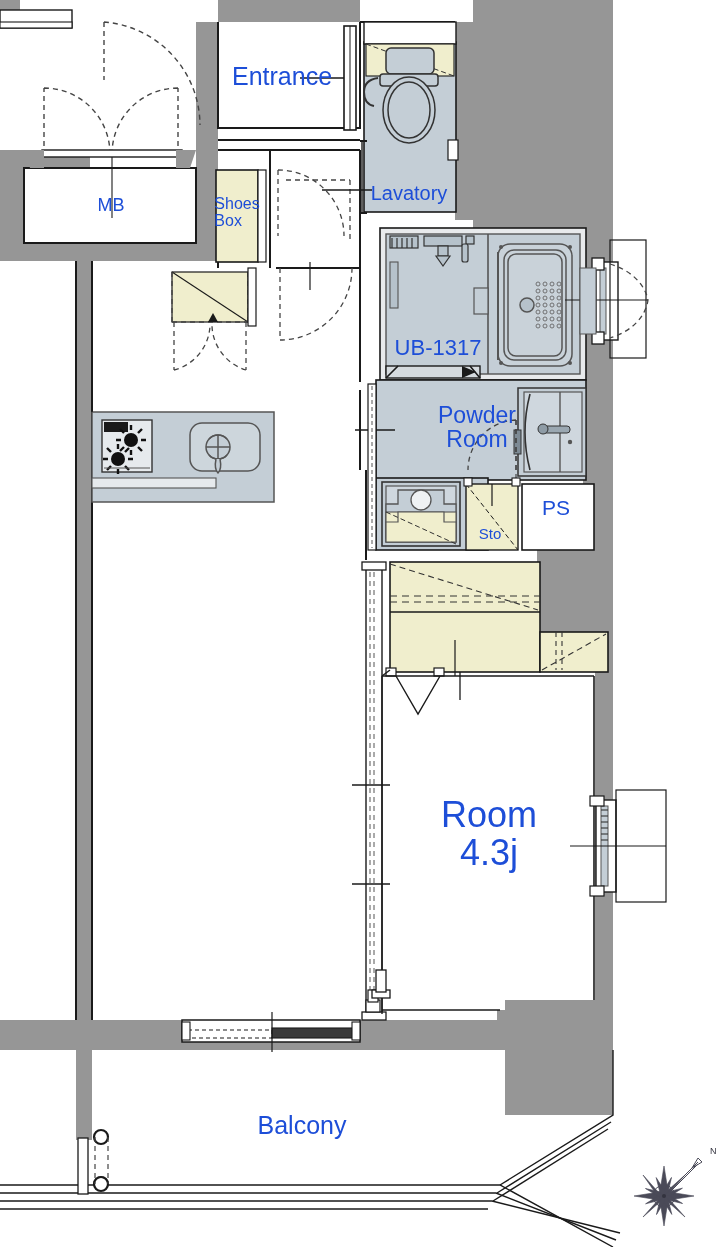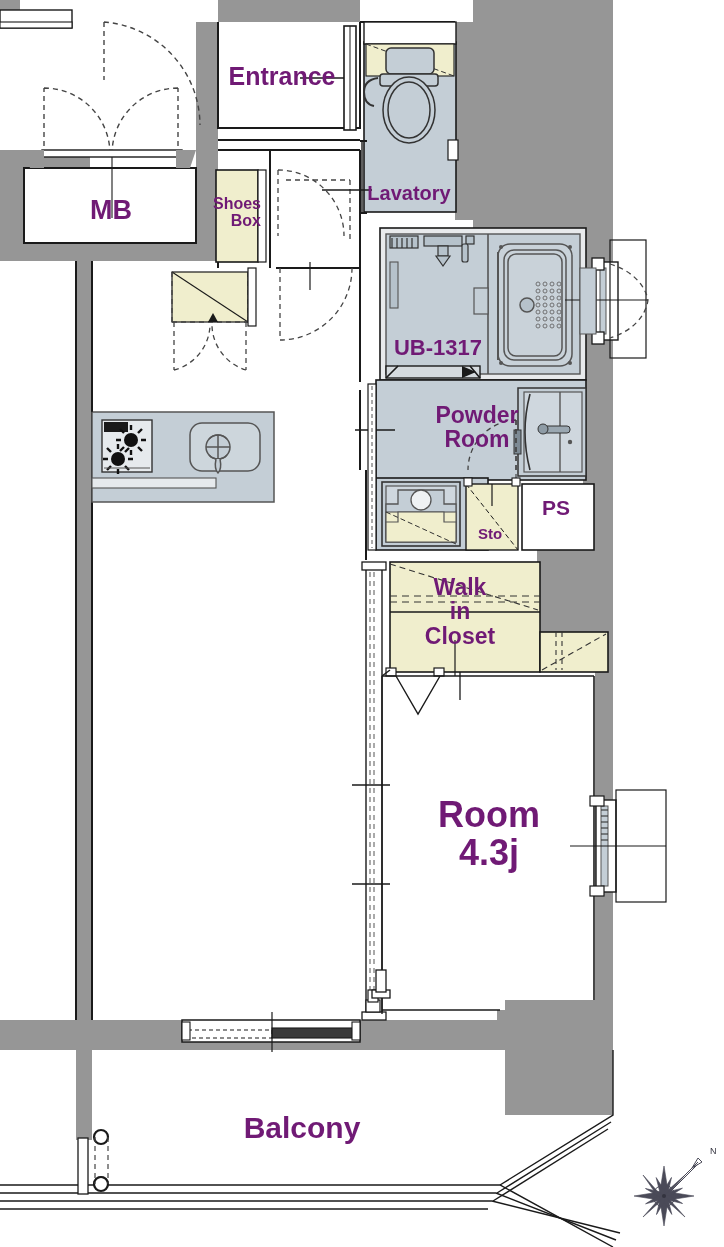--- a/index.html
+++ b/index.html
@@ -1,20 +1,20 @@
 <!DOCTYPE html>
 <html><head>
 <meta charset="utf-8">
 <style>
   html,body{margin:0;padding:0;background:#fff;}
   body{font-family:"Liberation Sans",sans-serif;}
   #root{position:relative;width:724px;height:1247px;background:#fff;overflow:hidden;}
   #plan{position:absolute;left:0;top:0;width:724px;height:1247px;}
-  .lbl{position:absolute;color:#701a75;white-space:pre;line-height:1.06;
-       font-family:"Liberation Sans",sans-serif;font-weight:700;}
+  .lbl{position:absolute;color:#1d4ed8;white-space:pre;line-height:1.06;
+       font-family:"Liberation Sans",sans-serif;font-weight:400;}
   .ctr{text-align:center;transform:translateX(-50%);}
 </style>
 </head>
 <body>
 
 <div id="root">
 
   <svg id="plan" viewBox="0 0 724 1247">
 
     <defs>
@@ -431,39 +431,36 @@
         <line x1="6" y1="-6" x2="34" y2="-34"></line>
         <line x1="6" y1="-4" x2="34" y2="-32"></line>
       </g>
       <path d="M28 -28 l6 -10 l4 4 l-10 6 z" fill="none" stroke="#4a4a58" stroke-width="1"></path>
       <text x="46" y="-42" font-size="9" fill="#33333f" font-family="Liberation Sans, sans-serif">N</text>
     </g>
   </svg>
 
   <div class="lbl ctr" style="left:282px;top:63px;font-size:25px;">Entrance</div>
 
-  <div class="lbl ctr" style="left:111px;top:196px;font-size:27px;">MB</div>
-
-  <div class="lbl ctr" style="left:237px;top:196px;font-size:16px;text-align:right;">Shoes
+  <div class="lbl ctr" style="left:111px;top:196px;font-size:18px;">MB</div>
+
+  <div class="lbl ctr" style="left:237px;top:196px;font-size:16px;text-align:left;">Shoes
 Box</div>
 
   <div class="lbl ctr" style="left:409px;top:183px;font-size:20px;">Lavatory</div>
 
   <div class="lbl ctr" style="left:438px;top:336px;font-size:22px;">UB-1317</div>
 
   <div class="lbl ctr" style="left:441px;top:403px;font-size:23px;text-align:center;margin-left:36px;">Powder
 Room</div>
 
   <div class="lbl ctr" style="left:490px;top:526px;font-size:15px;">Sto</div>
 
   <div class="lbl ctr" style="left:556px;top:497px;font-size:21px;">PS</div>
 
-  <div class="lbl ctr" style="left:460px;top:575px;font-size:23px;text-align:center;">Walk
-in
-Closet</div>
 
 
   <div class="lbl ctr" style="left:489px;top:796px;font-size:36px;text-align:center;">Room
 4.3j</div>
 
-  <div class="lbl ctr" style="left:302px;top:1112px;font-size:30px;">Balcony</div>
+  <div class="lbl ctr" style="left:302px;top:1112px;font-size:25px;">Balcony</div>
 
 </div>
 
 </body></html>

